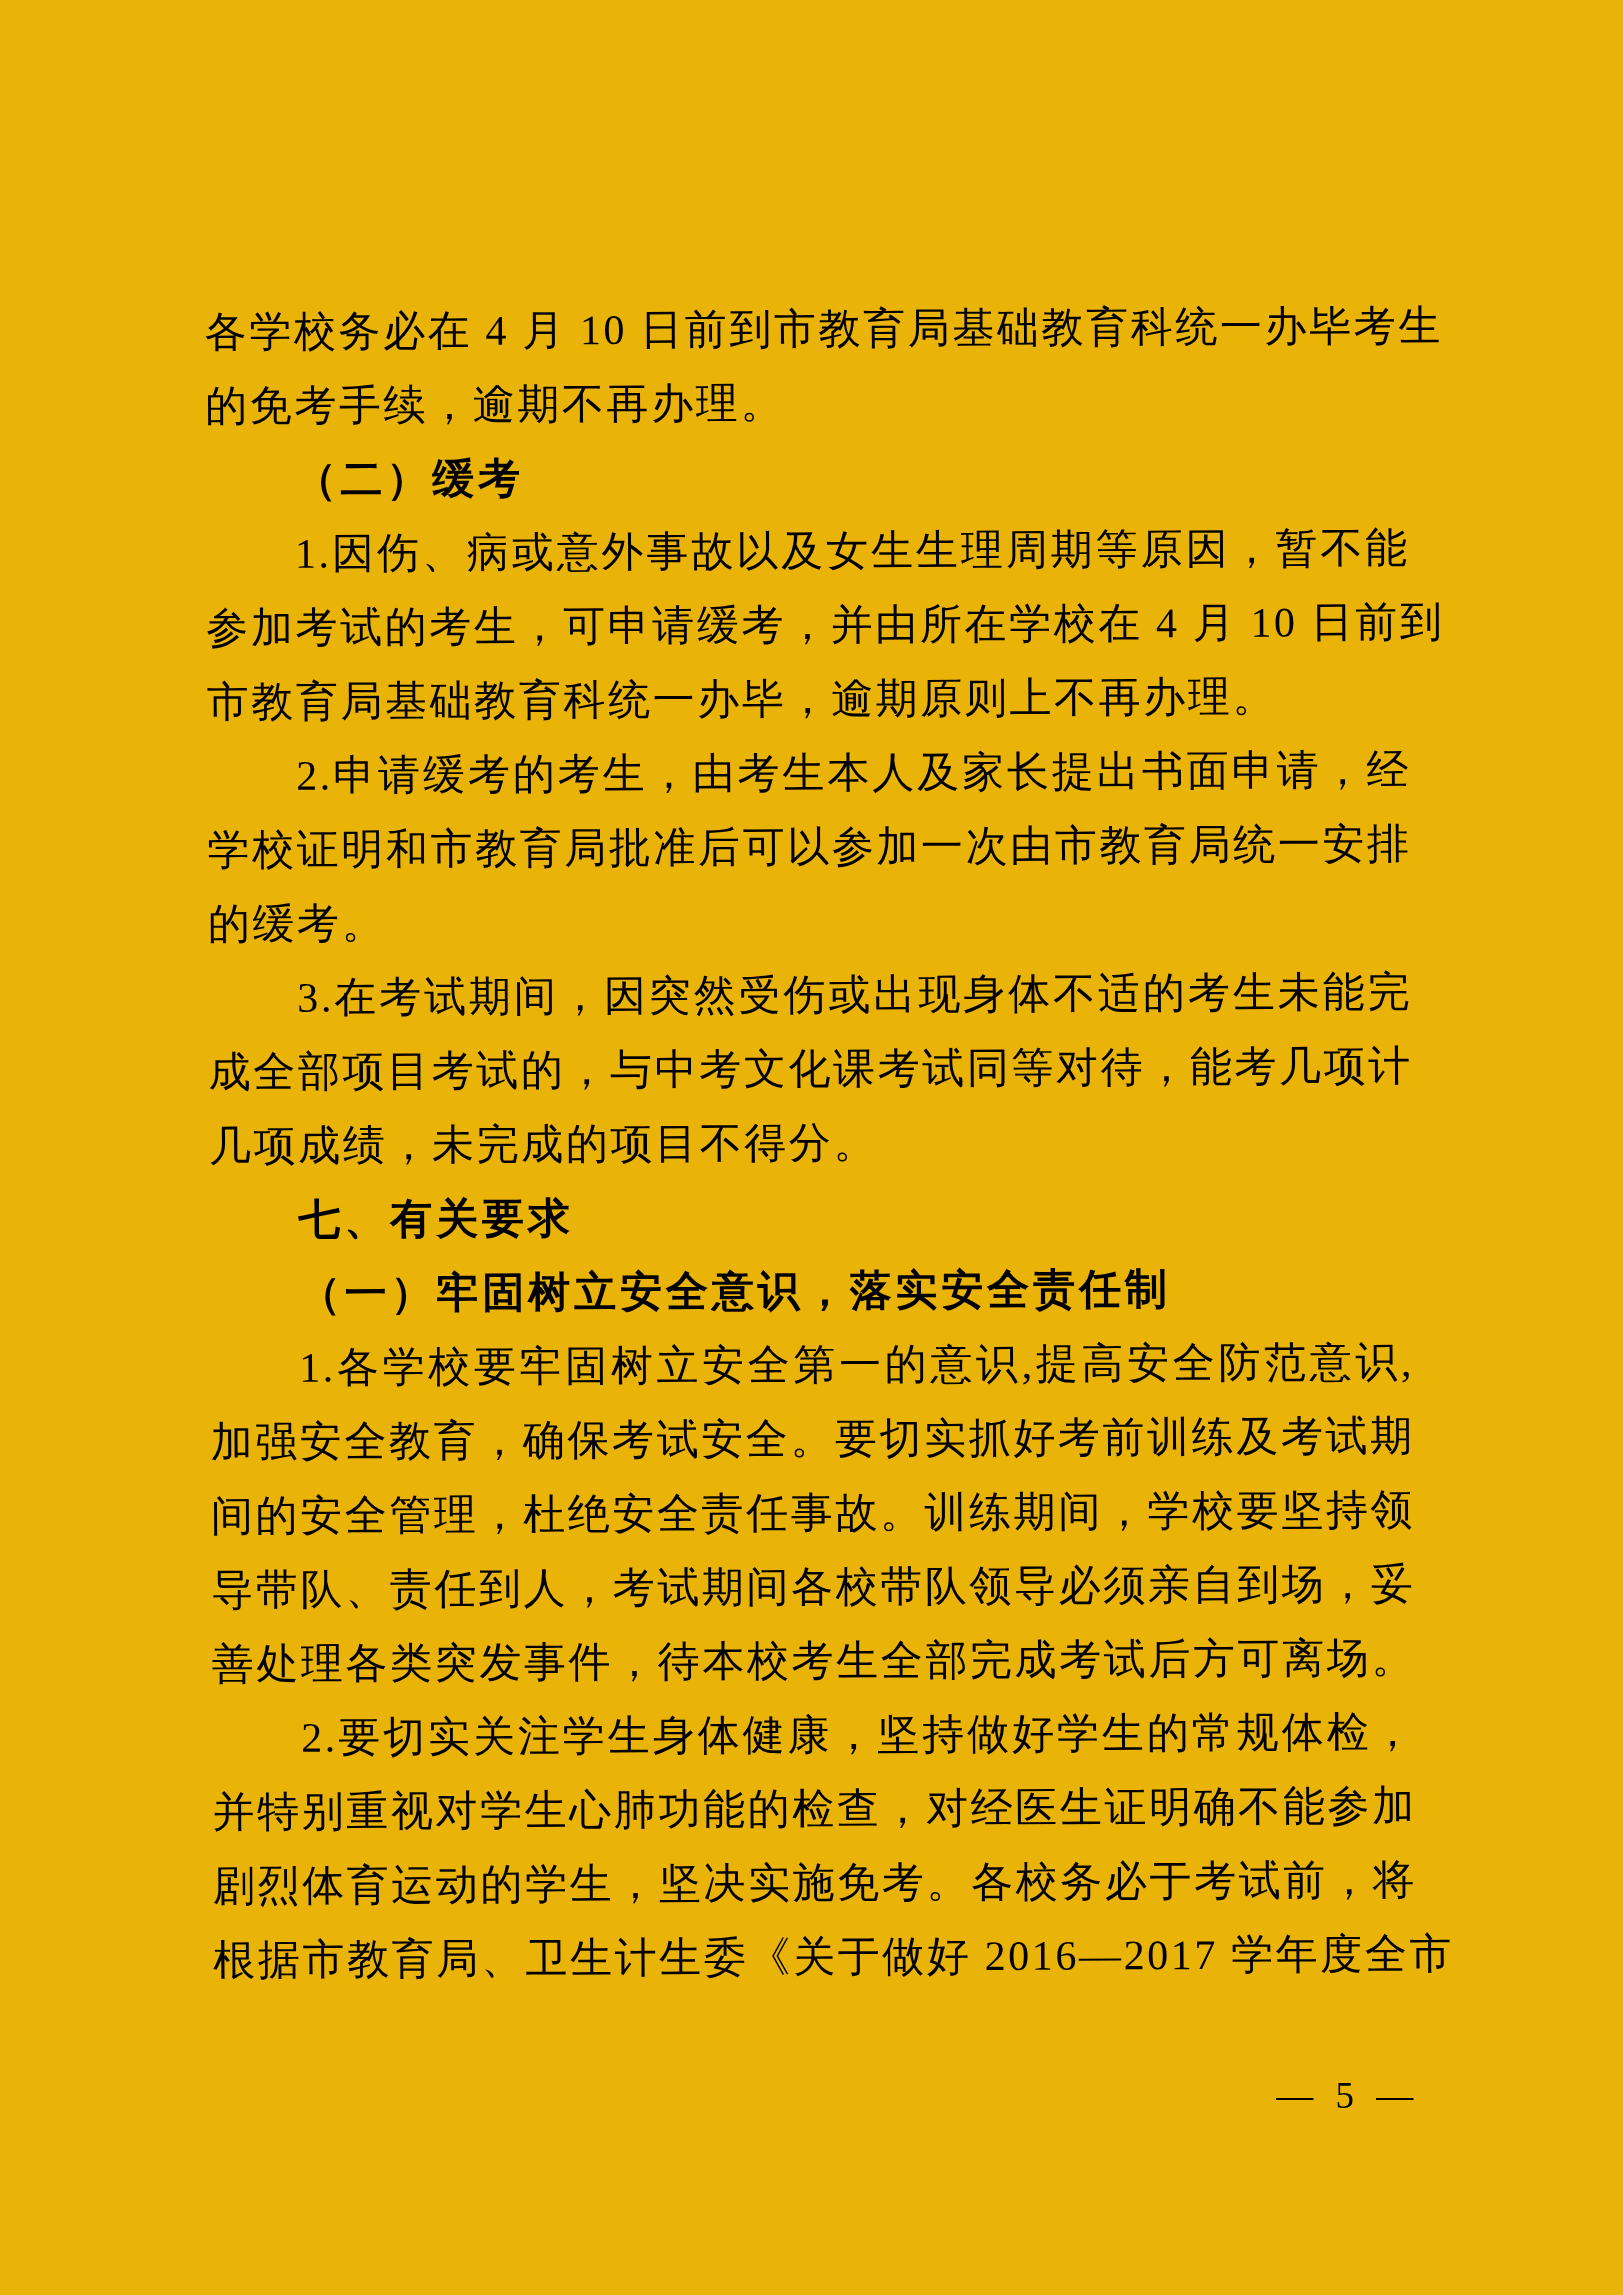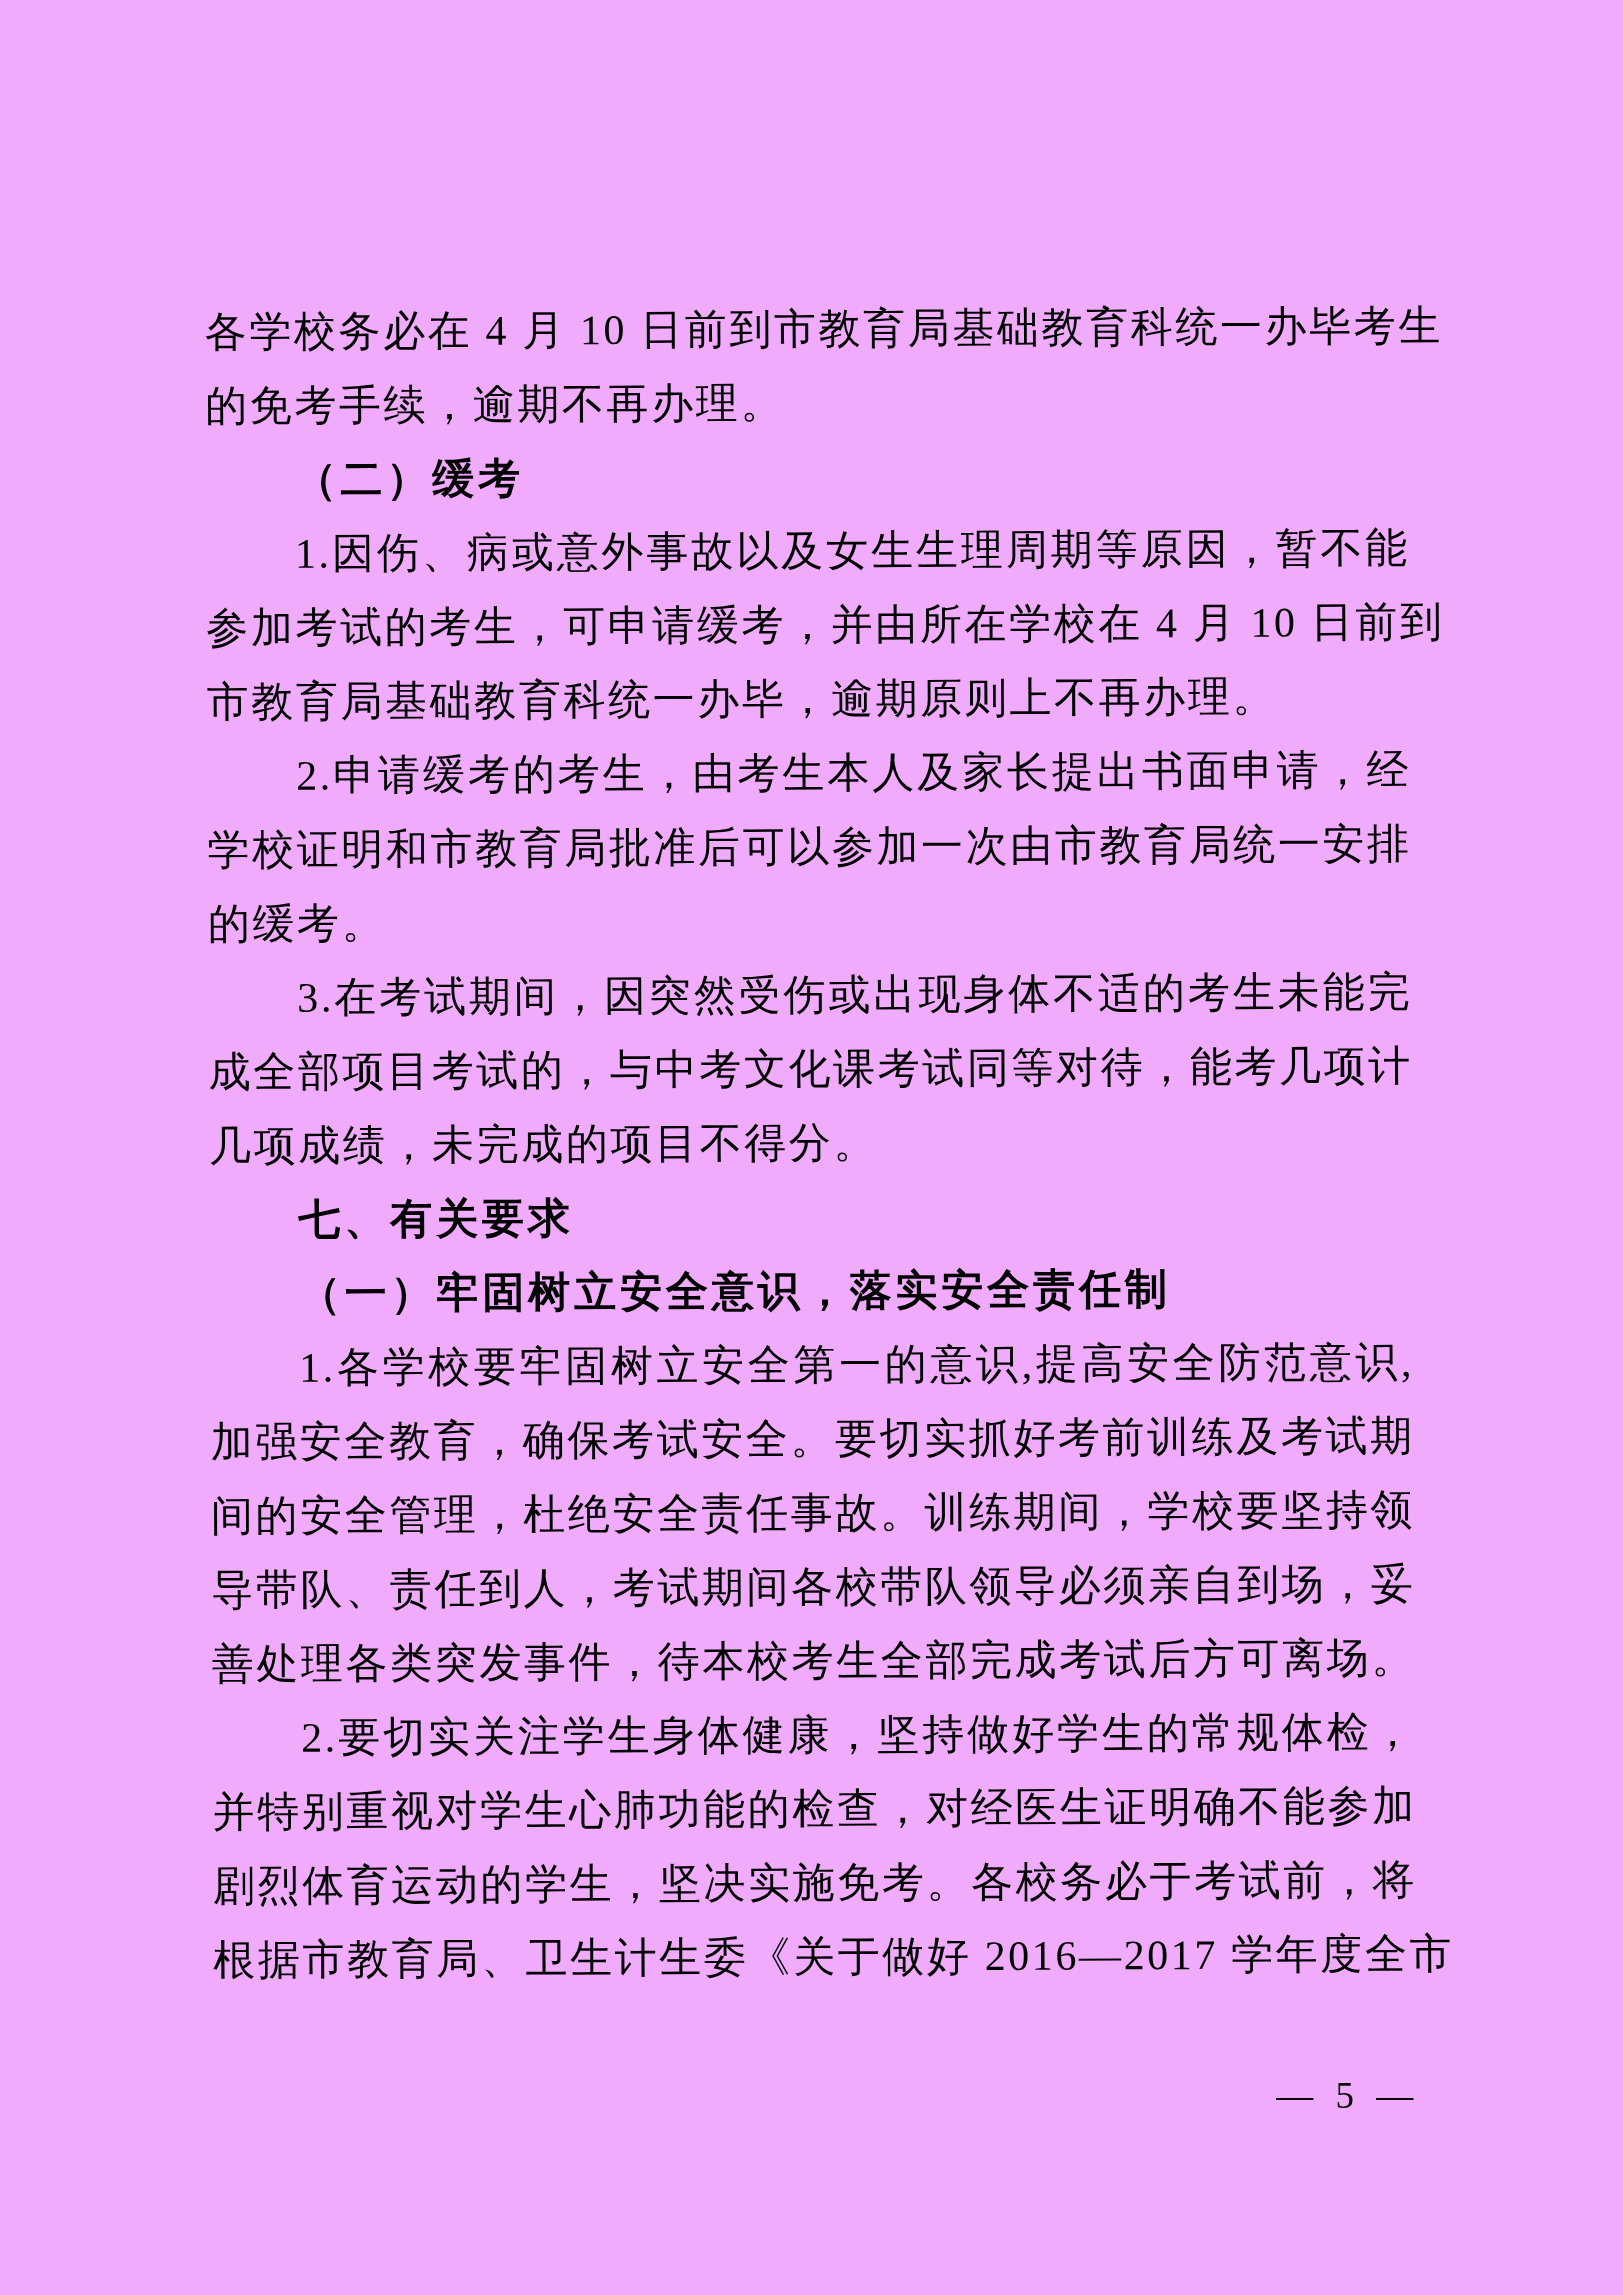--- a/index.html
+++ b/index.html
@@ -4,21 +4,21 @@
 <style>
   html, body {
     margin: 0;
     padding: 0;
     background: #e8e8e8;
   }
   .page {
     position: relative;
     width: 1623px;
     height: 2295px;
-    background: #f0abfc;
+    background: #eab308;
     overflow: hidden;
     font-family: "Liberation Serif", serif;
   }
   .text-block {
     position: absolute;
     left: 209px;
     top: 292px;
     width: 1204px;
     transform: rotate(-0.3deg);
     transform-origin: 50% 50%;

